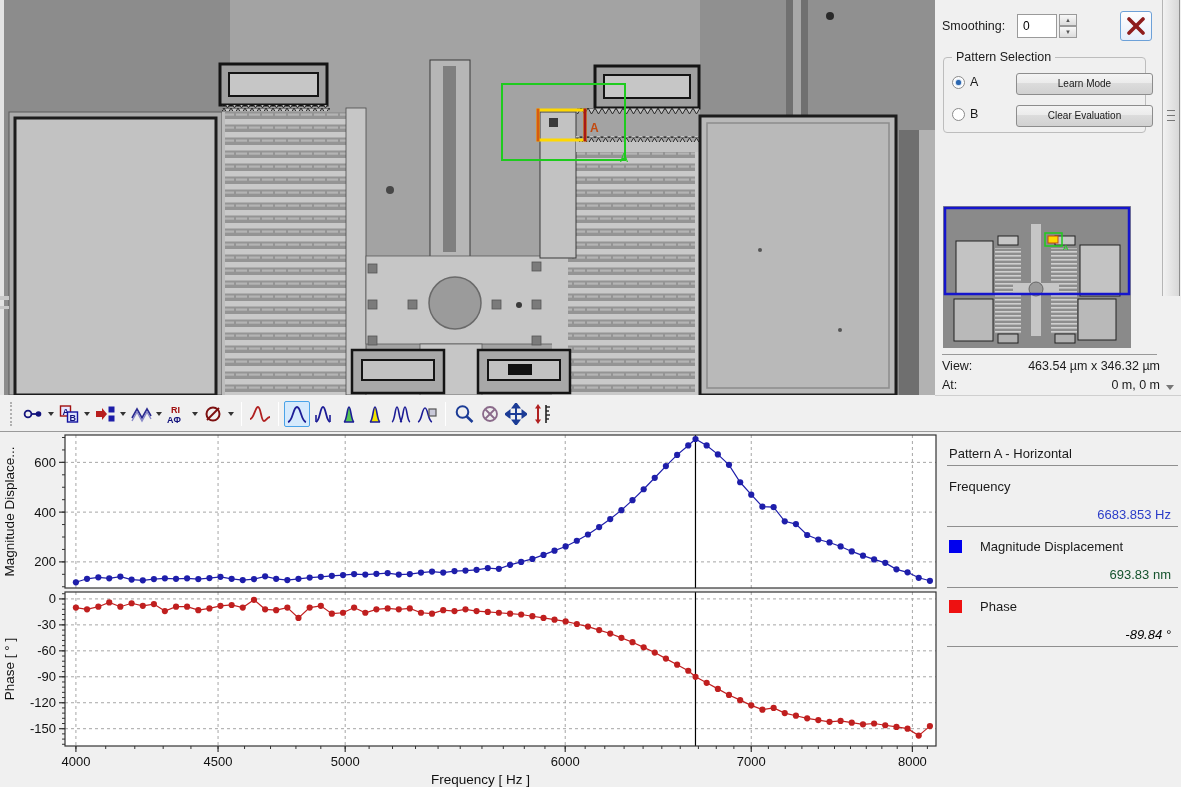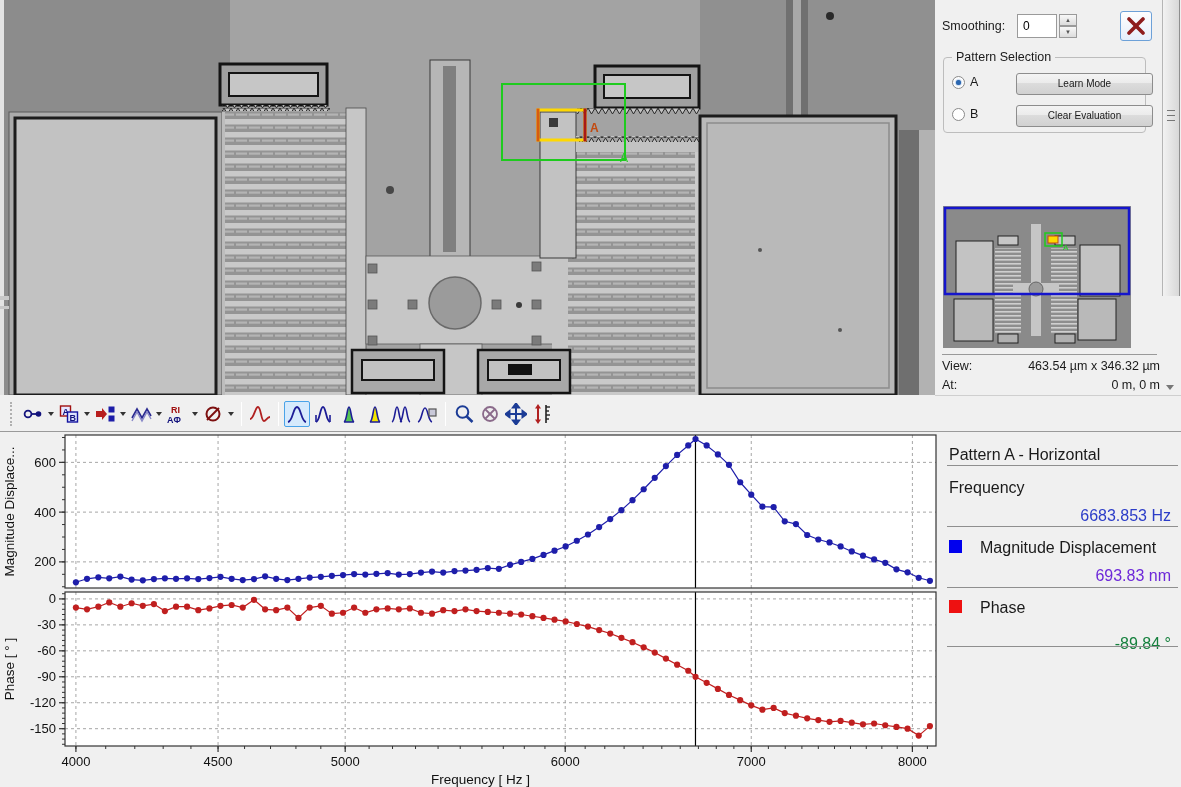--- a/index.html
+++ b/index.html
@@ -44,21 +44,21 @@
   .toolbar { position:absolute; left:0; top:396px; width:1181px; height:36px; background:#f0f0f0; border-bottom:1px solid #9a9a9a; display:flex; align-items:center; padding-left:10px; }
   .tb-grip { width:4px; height:24px; border-left:2px dotted #b0b0b0; margin-right:6px; }
   .tbtn { width:26px; height:26px; display:flex; align-items:center; justify-content:center; border:1px solid transparent; border-radius:2px; }
   .tbtn.sel { border:1px solid #4aa3e8; background:#d6eafc; }
   .tb-caret { width:10px; height:26px; display:flex; align-items:center; justify-content:center; }
   .tb-caret::after { content:""; width:0; height:0; border-left:3.5px solid transparent; border-right:3.5px solid transparent; border-top:4px solid #333; }
   .tb-sep { width:1px; height:24px; background:#b0b0b0; border-right:1px solid #fff; margin:0 5px; }
 
   
   .bottom { position:absolute; left:0; top:432px; width:1181px; height:355px; background:#f0f0f0; }
-  .readout { position:absolute; left:945px; top:0; width:236px; height:355px; font-size:16px; color:#1a1a1a; }
+  .readout { position:absolute; left:945px; top:0; width:236px; height:355px; font-size:13px; color:#1a1a1a; }
   .ro-line { position:absolute; left:2px; width:231px; border-top:1px solid #8f8f8f; }
   .ro-text { position:absolute; left:4px; }
   .ro-val { position:absolute; right:10px; }
   .swatch { position:absolute; left:4px; width:13px; height:13px; }
 </style>
 </head>
 <body>
 
 <div class="app">
 
@@ -712,22 +712,22 @@
     <div class="readout">
       <div class="ro-text" style="top:14px;">Pattern A - Horizontal</div>
       <div class="ro-line" style="top:33px;"></div>
 
       <div class="ro-text" style="top:47px;">Frequency</div>
       <div class="ro-val" style="top:75px; color:#2b3cc8;">6683.853 Hz</div>
       <div class="ro-line" style="top:94px;"></div>
 
       <div class="swatch" style="top:108px; background:#0000ee;"></div>
       <div class="ro-text" style="top:107px; left:35px;">Magnitude Displacement</div>
-      <div class="ro-val" style="top:135px; color:#6d28d9;">693.83 nm</div>
+      <div class="ro-val" style="top:135px; color:#14532d;">693.83 nm</div>
       <div class="ro-line" style="top:155px;"></div>
 
       <div class="swatch" style="top:168px; background:#ee1111;"></div>
       <div class="ro-text" style="top:167px; left:35px;">Phase</div>
-      <div class="ro-val" style="top:203px; color:#15803d;">-89.84 °</div>
+      <div class="ro-val" style="top:195px; color:#000000;font-style:italic;">-89.84 °</div>
       <div class="ro-line" style="top:214px;"></div>
     </div>
   </div>
 </div>
 
 </body></html>

